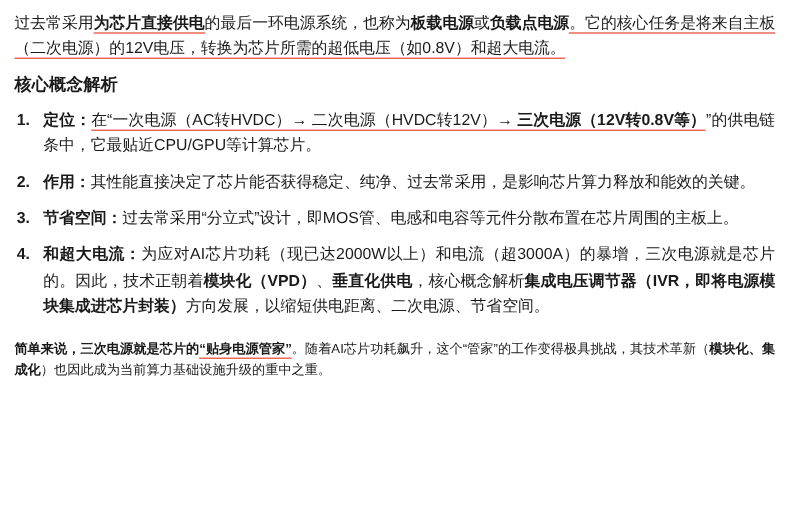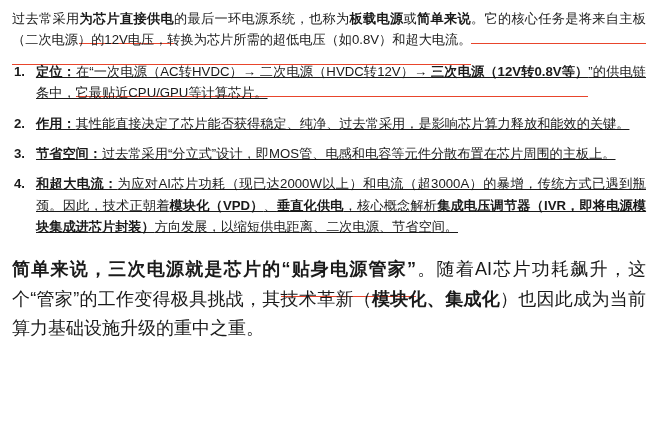--- a/index.html
+++ b/index.html
@@ -22,72 +22,72 @@
   }
   .para {
     font-size: 13.2px;
     line-height: 1.62;
     text-align: justify;
     margin: 0 0 10px 0;
   }
   .b { font-weight: bold; }
   .u-red {
     border-bottom: 1.6px solid #e8452c;
-    padding-bottom: 17px;
+    padding-bottom: 1px;
   }
   .section-title {
     font-size: 14.2px;
     font-weight: bold;
     margin: 4px 0 9px 0;
     letter-spacing: 0.2px;
   }
   ol.list {
     list-style: none;
     counter-reset: item;
     margin: 0;
     padding: 0;
-    text-decoration: underline;
   }
   ol.list > li {
     counter-increment: item;
     position: relative;
     padding-left: 24px;
     margin-bottom: 9px;
     font-size: 13.2px;
     line-height: 1.62;
     text-align: justify;
   }
   ol.list > li::before {
     content: counter(item) ".";
     position: absolute;
     left: 2px;
     top: 0;
     font-weight: bold;
     font-size: 13.2px;
   }
   .closing {
-    font-size: 18px;
+    font-size: 11px;
     line-height: 1.62;
     text-align: justify;
     margin-top: 18px;
   }
 </style>
 </head>
 <body>
 
 <div class="page">
 
-  <p class="para"><span>过去常采用</span><span class="b u-red">为芯片直接供电</span><span>的最后一环电源系统，也称为</span><span class="b">板载电源</span><span>或</span><span class="b">简单来说</span><span class="u-red">。它的核心任务是将来自主板（二次电源）的12V电压，转换为芯片所需的超低电压（如0.8V）和超大电流。</span></p>
+  <p class="para"><span>过去常采用</span><span class="b u-red">为芯片直接供电</span><span>的最后一环电源系统，也称为</span><span class="b">板载电源</span><span>或</span><span class="b">负载点电源</span><span class="u-red">。它的核心任务是将来自主板（二次电源）的12V电压，转换为芯片所需的超低电压（如0.8V）和超大电流。</span></p>
 
+  <h2 class="section-title">核心概念解析</h2>
 
   <ol class="list">
     <li><span class="b">定位：</span><span class="u-red">在“一次电源（AC转HVDC）→ 二次电源（HVDC转12V）→ </span><span class="b u-red">三次电源（12V转0.8V等）</span><span>”的供电链条中，它最贴近CPU/GPU等计算芯片。</span></li>
 
     <li><span class="b">作用：</span><span>其性能直接决定了芯片能否获得稳定、纯净、过去常采用，是影响芯片算力释放和能效的关键。</span></li>
 
     <li><span class="b">节省空间：</span><span>过去常采用“分立式”设计，即MOS管、电感和电容等元件分散布置在芯片周围的主板上。</span></li>
 
-    <li><span class="b">和超大电流：</span><span>为应对AI芯片功耗（现已达2000W以上）和电流（超3000A）的暴增，传统方式已遇到瓶颈。因此，技术正朝着</span><span class="b">模块化（VPD）</span><span>、</span><span class="b">垂直化供电</span><span>，核心概念解析</span><span class="b">集成电压调节器（IVR，即将电源模块集成进芯片封装）</span><span>方向发展，以缩短供电距离、二次电源、节省空间。</span></li>
+    <li><span class="b">和超大电流：</span><span>为应对AI芯片功耗（现已达2000W以上）和电流（超3000A）的暴增，三次电源就是芯片的。因此，技术正朝着</span><span class="b">模块化（VPD）</span><span>、</span><span class="b">垂直化供电</span><span>，核心概念解析</span><span class="b">集成电压调节器（IVR，即将电源模块集成进芯片封装）</span><span>方向发展，以缩短供电距离、二次电源、节省空间。</span></li>
   </ol>
 
   <p class="closing"><span class="b">简单来说，三次电源就是芯片的</span><span class="b u-red">“贴身电源管家”</span><span>。随着AI芯片功耗飙升，这个“管家”的工作变得极具挑战，其技术革新（</span><span class="b">模块化、集成化</span><span>）也因此成为当前算力基础设施升级的重中之重。</span></p>
 
 </div>
 
 </body></html>

